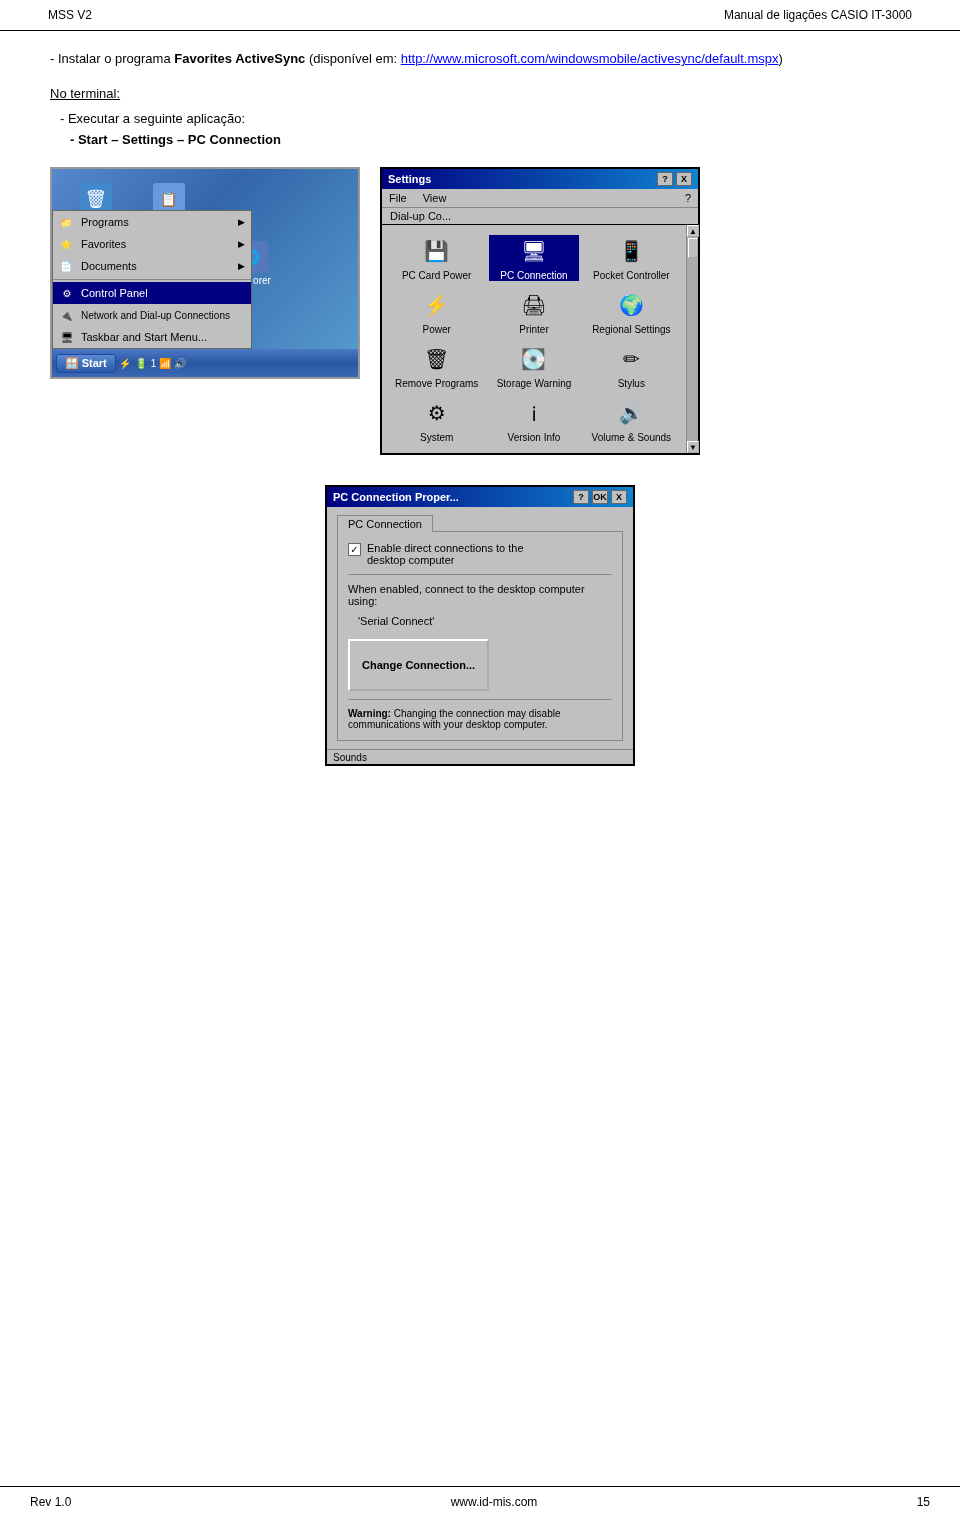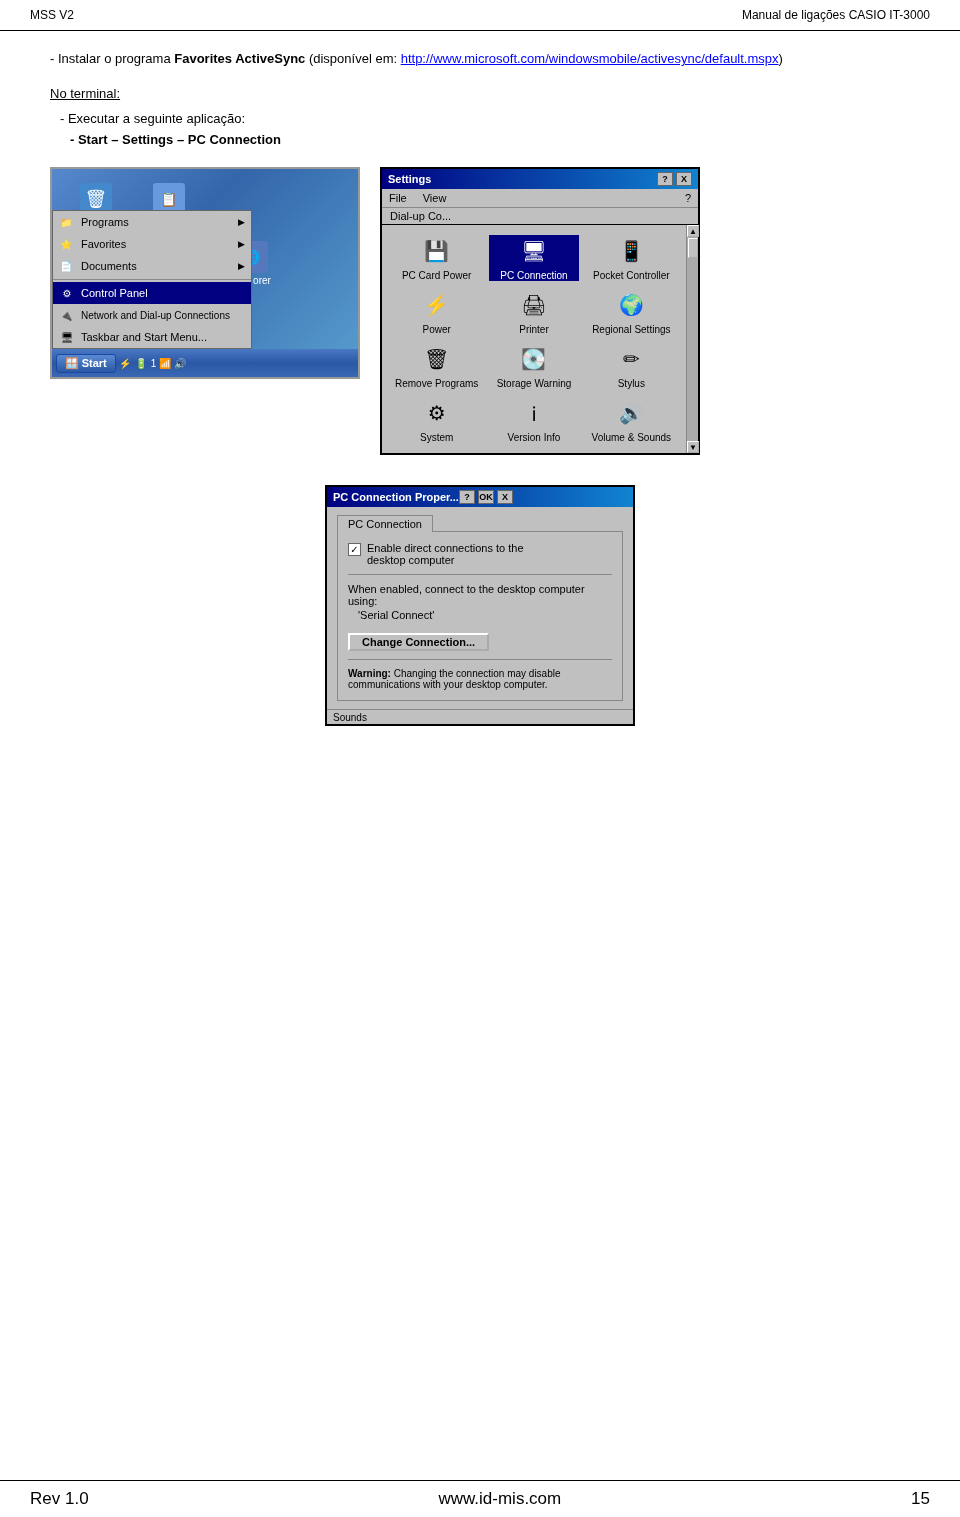--- a/index.html
+++ b/index.html
@@ -10,32 +10,32 @@
       color: #000;
       width: 960px;
       min-height: 1517px;
       padding: 0;
     }
 
     
     .page-header {
       display: flex;
       justify-content: space-between;
-      padding: 8px 30px;
+      padding: 8px 48px;
       border-bottom: 1px solid #000;
       font-size: 12px;
     }
 
     
     .page-footer {
       display: flex;
       justify-content: space-between;
       padding: 8px 30px;
       border-top: 1px solid #000;
-      font-size: 17px;
+      font-size: 12px;
       position: fixed;
       bottom: 0;
       width: 960px;
       background: #fff;
     }
 
     
     .main-content {
       padding: 20px 50px 60px 50px;
     }
@@ -328,22 +328,24 @@
       font-family: 'Tahoma', Arial, sans-serif;
       font-size: 11px;
     }
 
     .dialog-titlebar {
       background: linear-gradient(to right, #000080, #1084d0);
       color: #fff;
       padding: 3px 6px;
       display: flex;
       align-items: center;
+      justify-content: space-between;
       font-size: 11px;
       font-weight: bold;
+      gap: 28px;
     }
 
     .dialog-titlebar-btns {
       display: flex;
       gap: 3px;
     }
 
     .dialog-body {
       padding: 8px 10px;
       background: #c0c0c0;
@@ -387,21 +389,21 @@
     }
 
     .dialog-divider {
       border-top: 1px solid #888;
       margin: 8px 0;
     }
 
     .dialog-button {
       background: #c0c0c0;
       border: 2px outset #fff;
-      padding: 1px 12px;
+      padding: 18px 12px;
       font-size: 11px;
       cursor: pointer;
       display: inline-block;
       font-weight: bold;
       margin-top: 4px;
     }
 
     .warning-text {
       font-size: 10px;
       margin-top: 8px;
@@ -708,21 +710,21 @@
           <div class="checkbox-row">
             <div class="checkbox-box">✓</div>
             <div>
               <div>Enable direct connections to the</div>
               <div>desktop computer</div>
             </div>
           </div>
 
           <div class="dialog-divider"></div>
 
-          <p style="margin-bottom:2px;">When enabled, connect to the desktop computer using:</p>
+          <p style="margin-bottom:8px;">When enabled, connect to the desktop computer using:</p>
 
           <p style="margin-left:10px; margin-bottom:8px;">'Serial Connect'</p>
 
           <div class="dialog-button">Change Connection...</div>
 
           <div class="dialog-divider"></div>
 
           <p class="warning-text">
             <strong>Warning:</strong>
             <span>Changing the connection may disable communications with your desktop computer.</span>

